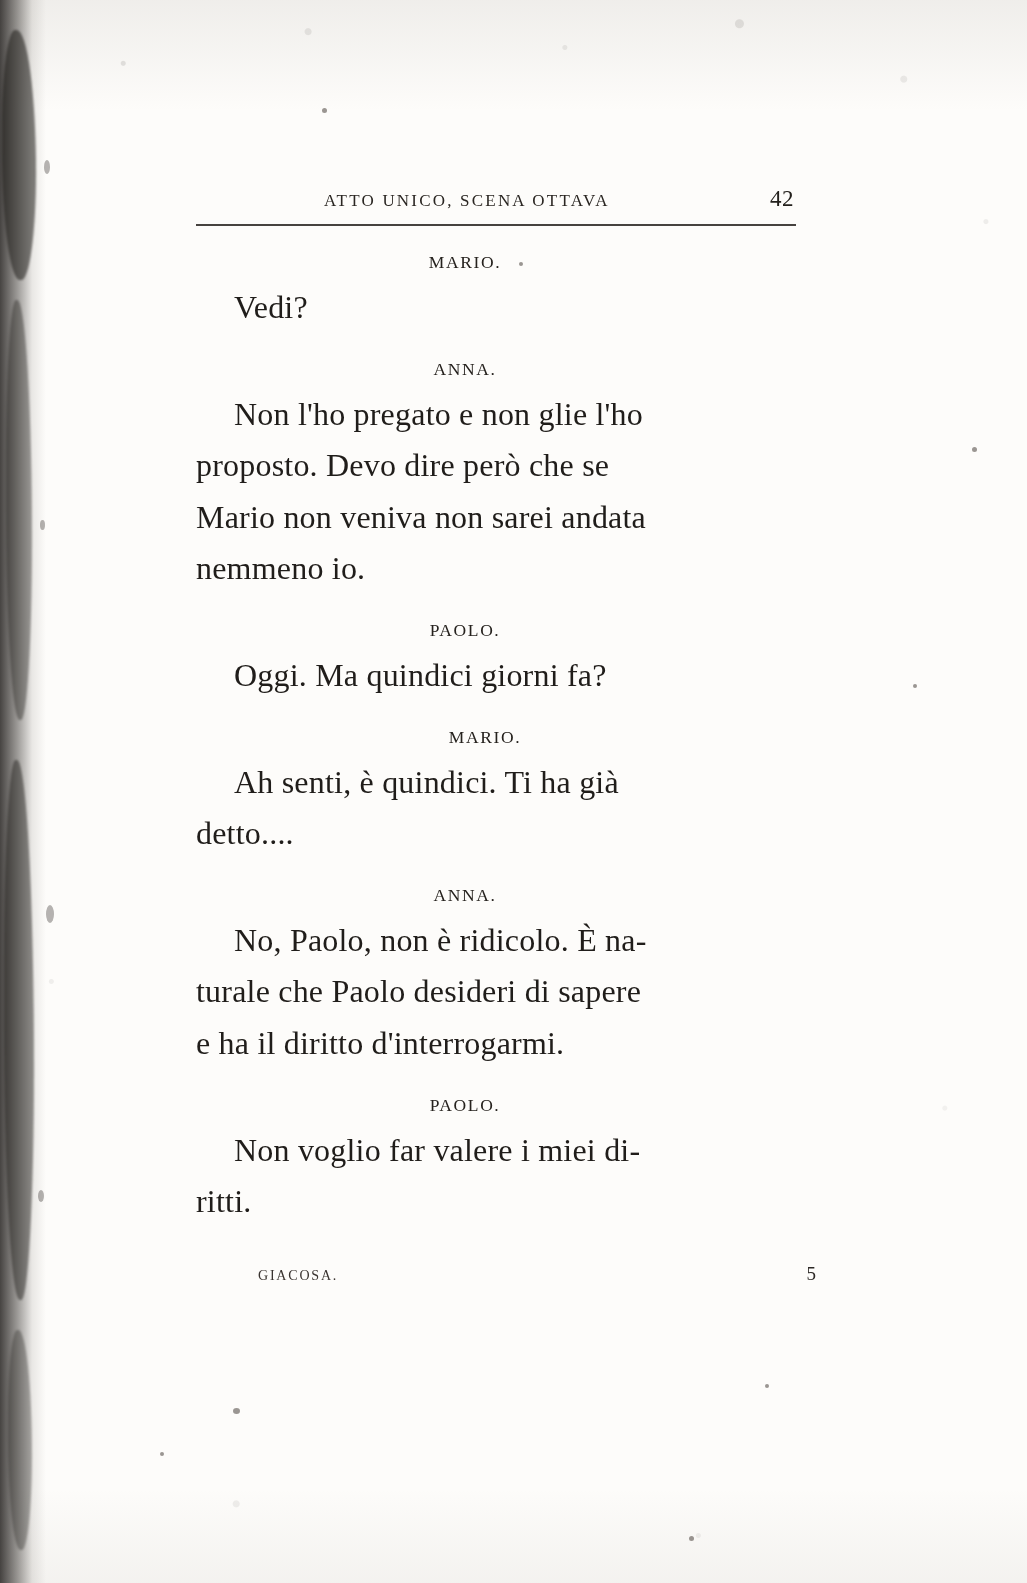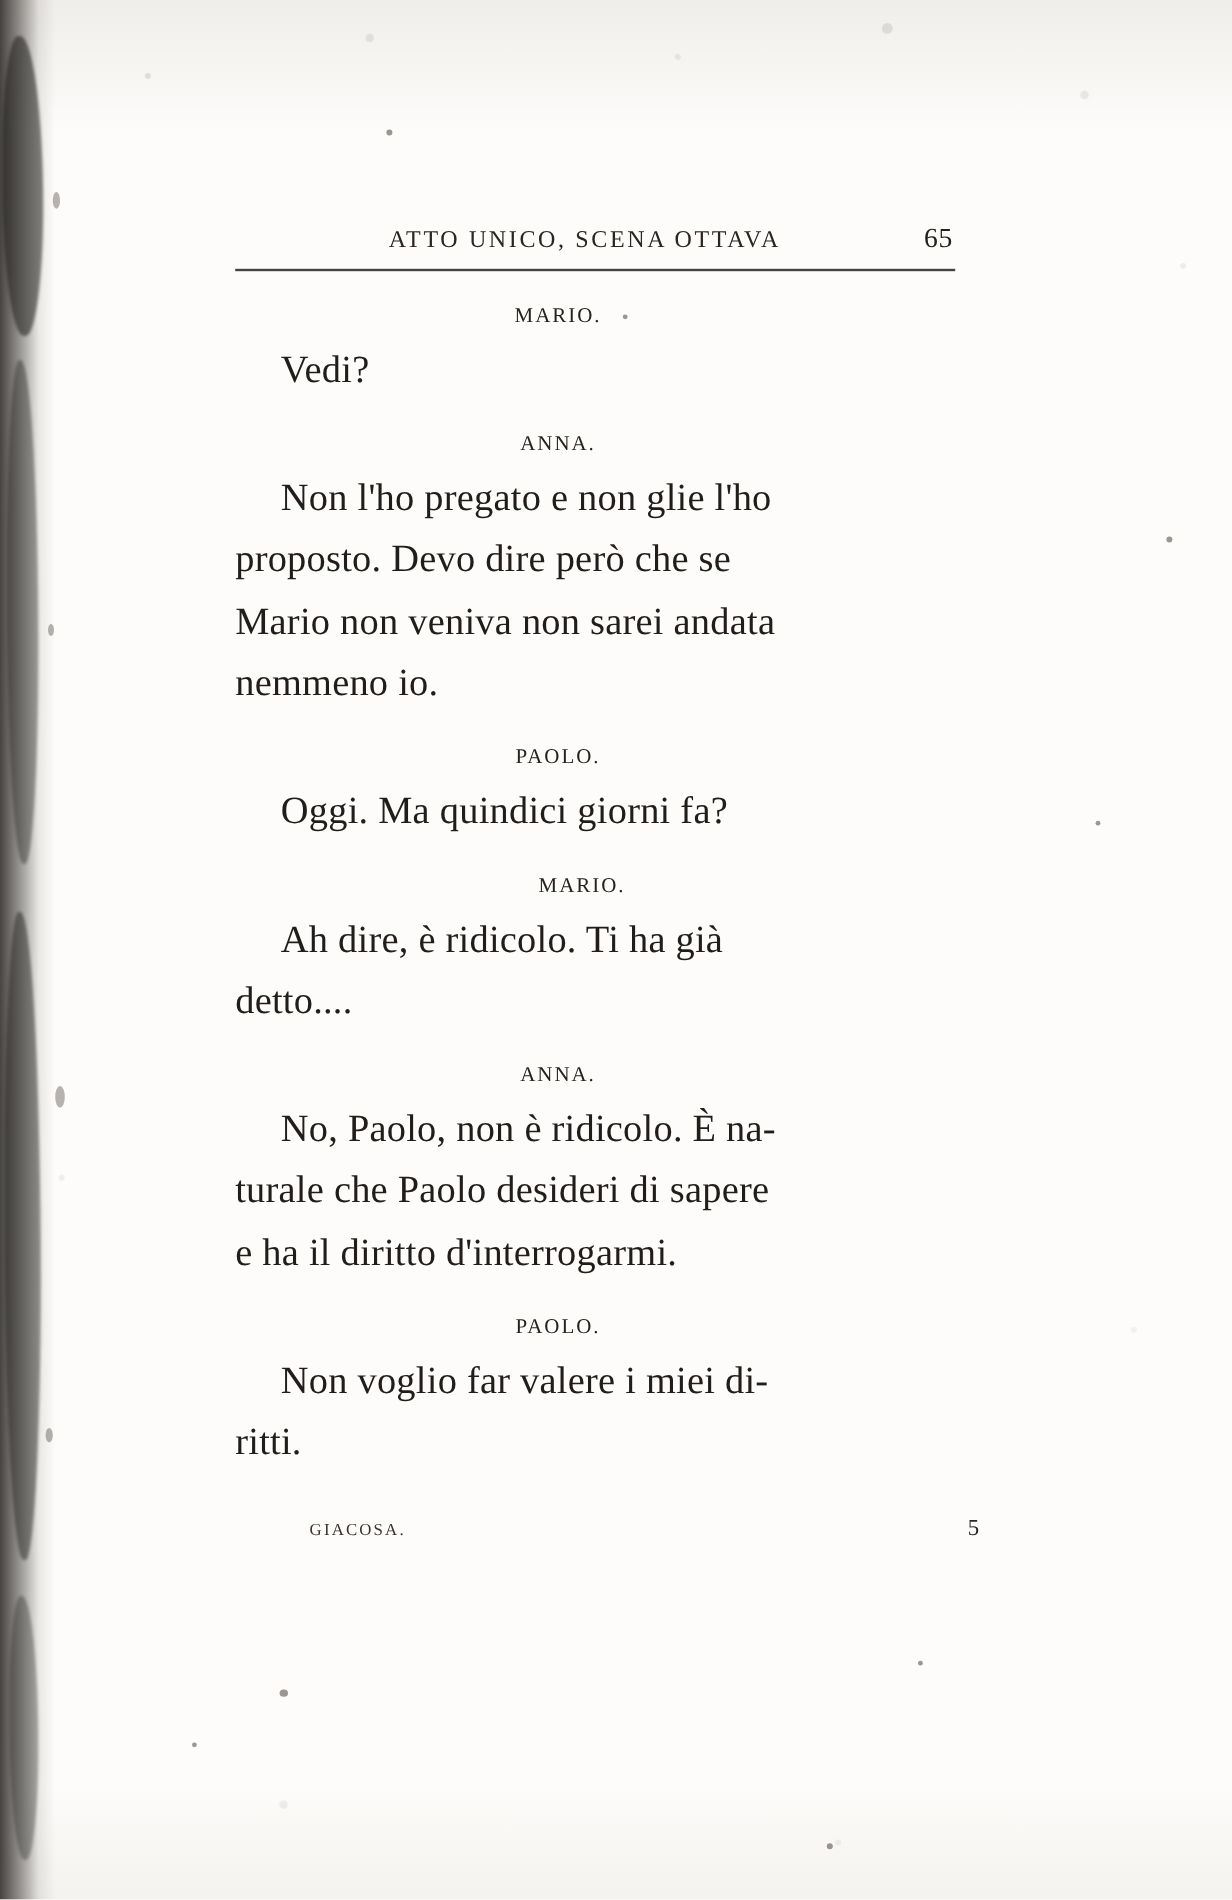--- a/index.html
+++ b/index.html
@@ -77,21 +77,21 @@
   }
 
   .runhead {
     display: flex;
     align-items: baseline;
     justify-content: space-between;
     padding: 0 2px 0 128px;
   }
   .runhead-title {
     font-family: "Liberation Serif", serif;
-    font-size: 20px;
+    font-size: 17px;
     letter-spacing: 2.2px;
     color: #2a2622;
     white-space: nowrap;
   }
   .runhead-folio {
     font-size: 23px;
     color: #23201c;
     letter-spacing: 0.5px;
   }
   .rule {
@@ -179,21 +179,21 @@
   <div class="speck" style="left:913px;top:684px;width:4px;height:4px;"></div>
   <div class="speck" style="left:233px;top:1408px;width:7px;height:6px;"></div>
   <div class="speck" style="left:765px;top:1384px;width:4px;height:4px;"></div>
   <div class="speck" style="left:689px;top:1536px;width:5px;height:5px;"></div>
   <div class="speck" style="left:160px;top:1452px;width:4px;height:4px;"></div>
 
   <div class="content">
 
     <div class="runhead">
       <span class="runhead-title">ATTO UNICO, SCENA OTTAVA</span>
-      <span class="runhead-folio">65</span>
+      <span class="runhead-folio">42</span>
     </div>
     <div class="rule"></div>
 
     <div>
       <div class="speaker shift-left">MARIO.</div>
       <p class="line first nojust para">Vedi?</p>
     </div>
 
     <div>
       <div class="speaker shift-left">ANNA.</div>
@@ -203,21 +203,21 @@
       <p class="line nojust para">nemmeno io.</p>
     </div>
 
     <div>
       <div class="speaker shift-left">PAOLO.</div>
       <p class="line first nojust para">Oggi. Ma quindici giorni fa?</p>
     </div>
 
     <div>
       <div class="speaker shift-left2">MARIO.</div>
-      <p class="line first para">Ah dire, è ridicolo. Ti ha già</p>
+      <p class="line first para">Ah senti, è quindici. Ti ha già</p>
       <p class="line nojust para">detto....</p>
     </div>
 
     <div>
       <div class="speaker shift-left">ANNA.</div>
       <p class="line first para">No, Paolo, non è ridicolo. È na-</p>
       <p class="line para">turale che Paolo desideri di sapere</p>
       <p class="line nojust para">e ha il diritto d'interrogarmi.</p>
     </div>
 

